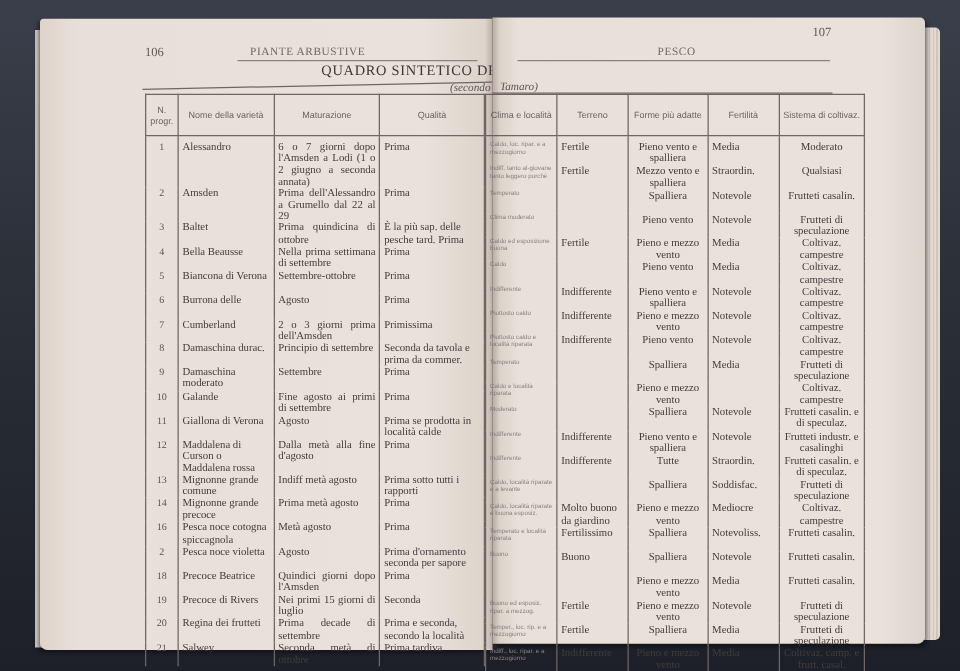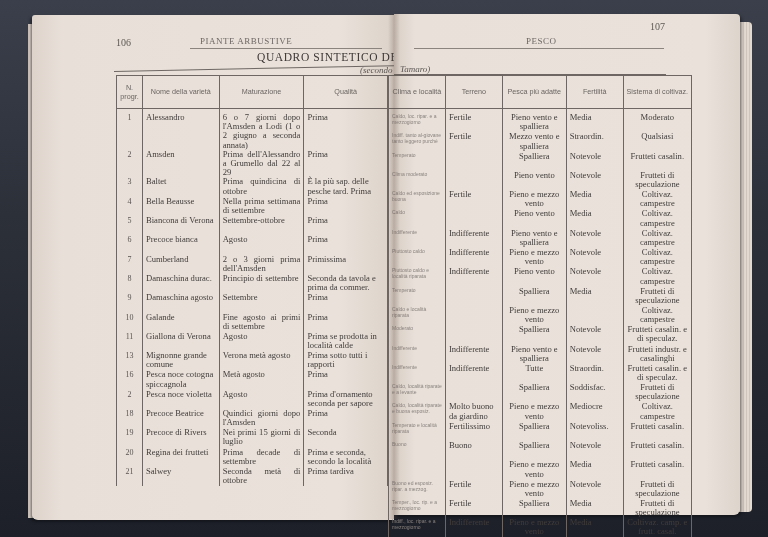--- a/index.html
+++ b/index.html
@@ -82,59 +82,71 @@
           <td class="">Prima</td>
         </tr>
         <tr>
           <td class="num">5</td>
           <td class="">Biancona di Verona</td>
           <td class="just">Settembre-ottobre</td>
           <td class="">Prima</td>
         </tr>
         <tr>
           <td class="num">6</td>
-          <td class="">Precoce bianca</td>
+          <td class="">Burrona delle</td>
           <td class="just">Agosto</td>
           <td class="">Prima</td>
         </tr>
         <tr>
           <td class="num">7</td>
           <td class="">Cumberland</td>
           <td class="just">2 o 3 giorni prima dell'Amsden</td>
           <td class="">Primissima</td>
         </tr>
         <tr>
           <td class="num">8</td>
           <td class="">Damaschina durac.</td>
           <td class="just">Principio di settembre</td>
           <td class="">Seconda da tavola e prima da commer.</td>
         </tr>
         <tr>
           <td class="num">9</td>
-          <td class="">Damaschina agosto</td>
+          <td class="">Damaschina moderato</td>
           <td class="just">Settembre</td>
           <td class="">Prima</td>
         </tr>
         <tr>
           <td class="num">10</td>
           <td class="">Galande</td>
           <td class="just">Fine agosto ai primi di settembre</td>
           <td class="">Prima</td>
         </tr>
         <tr>
           <td class="num">11</td>
           <td class="">Giallona di Verona</td>
           <td class="just">Agosto</td>
           <td class="">Prima se prodotta in località calde</td>
         </tr>
         <tr>
+          <td class="num">12</td>
+          <td class="">Maddalena di Curson o Maddalena rossa</td>
+          <td class="just">Dalla metà alla fine d'agosto</td>
+          <td class="">Prima</td>
+        </tr>
+        <tr>
           <td class="num">13</td>
           <td class="">Mignonne grande comune</td>
-          <td class="just">Verona metà agosto</td>
+          <td class="just">Indiff metà agosto</td>
           <td class="">Prima sotto tutti i rapporti</td>
+        </tr>
+        <tr>
+          <td class="num">14</td>
+          <td class="">Mignonne grande precoce</td>
+          <td class="just">Prima metà agosto</td>
+          <td class="">Prima</td>
         </tr>
         <tr>
           <td class="num">16</td>
           <td class="">Pesca noce cotogna spiccagnola</td>
           <td class="just">Metà agosto</td>
           <td class="">Prima</td>
         </tr>
         <tr>
           <td class="num">2</td>
           <td class="">Pesca noce violetta</td>
@@ -181,21 +193,21 @@
         <col style="width:50px">
         <col style="width:50px">
         <col style="width:56px">
         <col style="width:50px">
         <col style="width:60px">
       </colgroup>
     <thead>
       <tr>
         <th>Clima e località</th>
         <th>Terreno</th>
-        <th>Pesca più adatte</th>
+        <th>Forme più adatte</th>
         <th>Fertilità</th>
         <th>Sistema di coltivaz.</th>
       </tr>
     </thead>
     <tbody id="tbody-right">
         <tr class="first">
           <td class="small">Caldo, loc. ripar. e a mezzogiorno</td>
           <td class="">Fertile</td>
           <td class="center">Pieno vento e spalliera</td>
           <td class="">Media</td>

